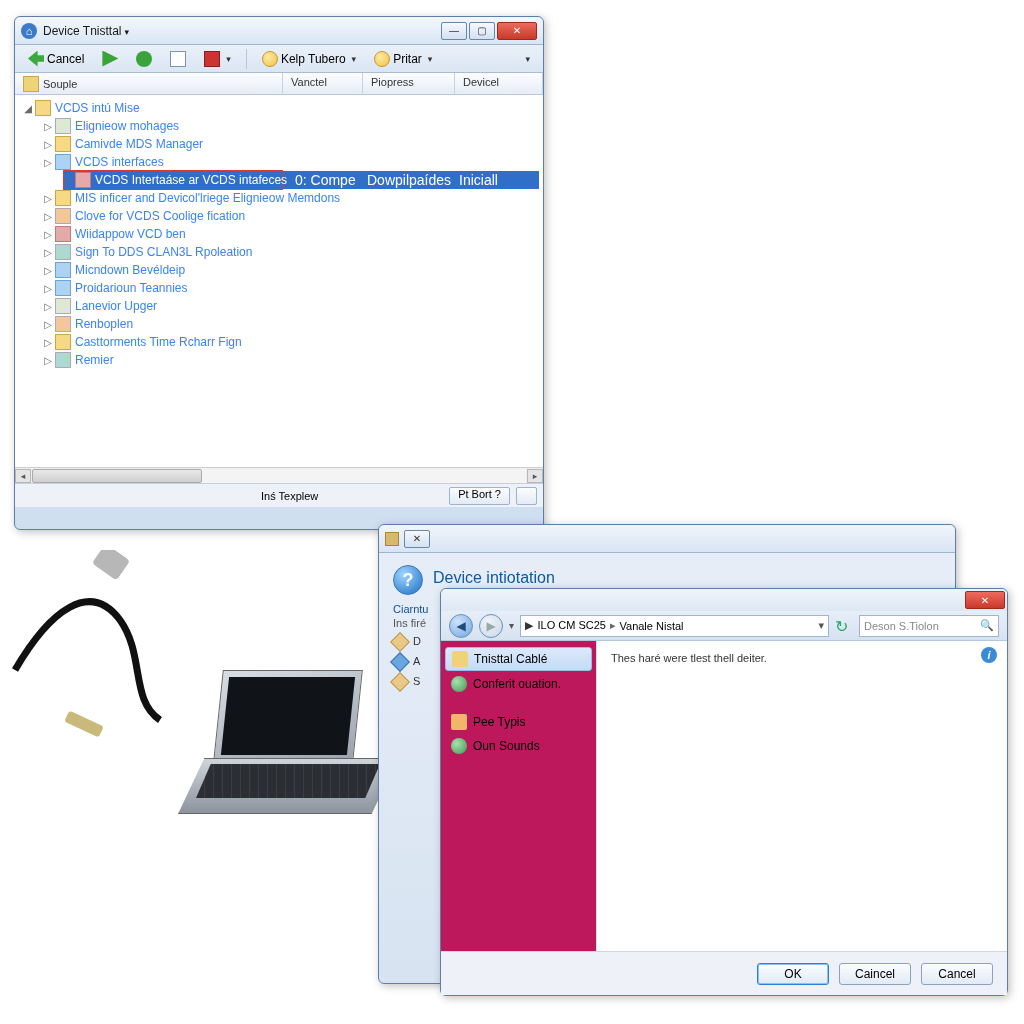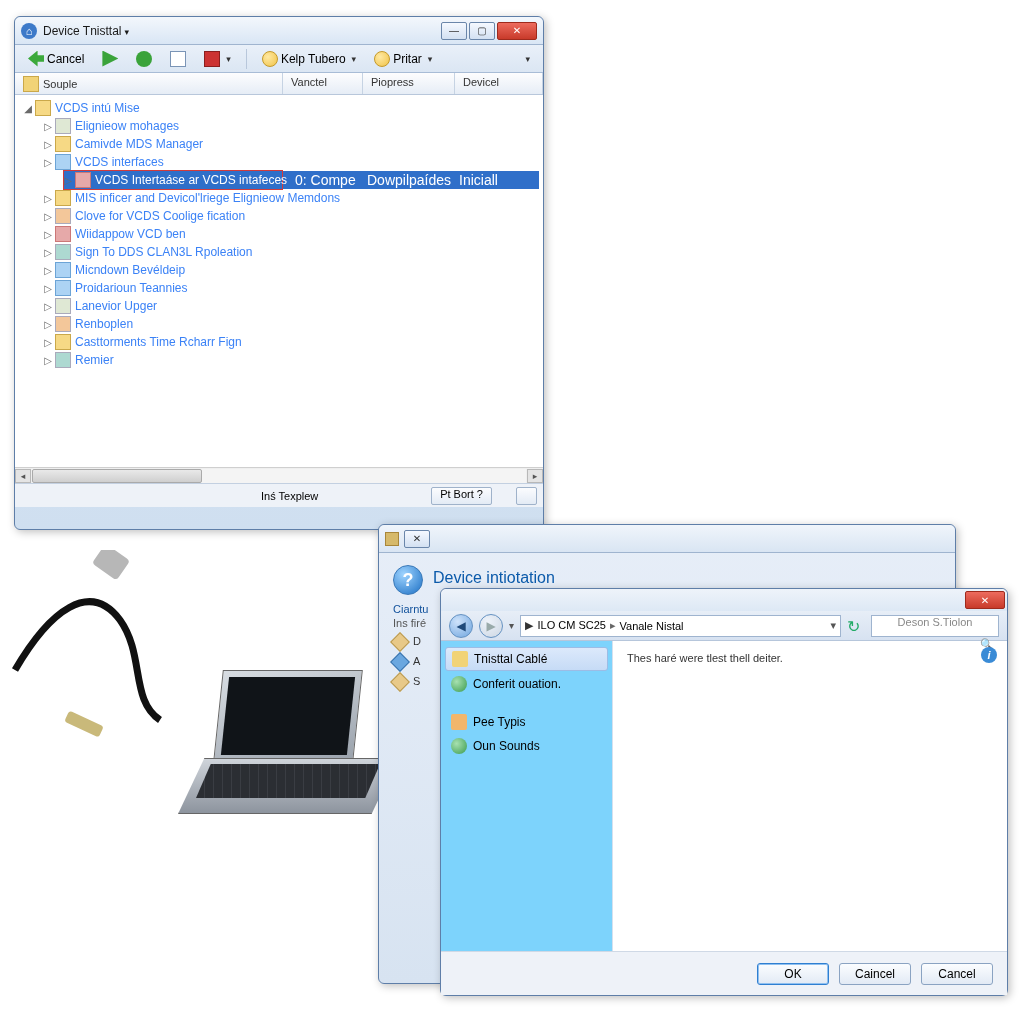--- a/index.html
+++ b/index.html
@@ -74,21 +74,21 @@
 .tn.depth2.sel .lbl { color:#fff; position:relative; z-index:2;}
 .row-extra { position:absolute; display:flex; font-size:14px; color:#fff; z-index:2; }
 .row-extra span { display:inline-block; }
 
 #devmgr .hscroll { height:16px; background:#efefef; border-top:1px solid #cfcfcf; display:flex; align-items:center; }
 #devmgr .hscroll .sbtn { width:16px; height:14px; background:#e4e4e4; border:1px solid #b8b8b8; display:flex; align-items:center; justify-content:center; font-size:9px; color:#555;}
 #devmgr .hscroll .track { flex:1; height:14px; background:#f4f4f4; position:relative; margin:0 1px; }
 #devmgr .hscroll .thumb { position:absolute; left:0; top:0; height:100%; width:170px; background:linear-gradient(#e9e9e9,#cfcfcf); border:1px solid #aaa; border-radius:2px;}
 
 #devmgr .footer { height:24px; background:#eef2f8; border-top:1px solid #c3d0e1; display:flex; align-items:center; justify-content:flex-end; gap:6px; padding:0 6px; font-size:11px;}
-#devmgr .footer .fbtn { height:18px; padding:0 8px; border:1px solid #9fb2ca; background:linear-gradient(#fbfcfe,#e3ebf5); border-radius:2px;margin-left:18px; }
+#devmgr .footer .fbtn { height:18px; padding:0 8px; border:1px solid #9fb2ca; background:linear-gradient(#fbfcfe,#e3ebf5); border-radius:2px; }
 
 
 #wizard { left:378px; top:524px; width:578px; height:460px; background:linear-gradient(#e7eef8,#d7e3f1); }
 #wizard .titlebar { background:linear-gradient(#f0f5fb,#d9e5f3); }
 #wizard .tb-ico-sm { width:14px;height:14px;background:#d6b96a;border:1px solid #a8863a;display:inline-block;margin-right:5px;}
 #wizard .body { padding:12px 14px 8px; position:relative; height:calc(100% - 28px); }
 .wiz-head { display:flex; gap:10px; margin-bottom:8px; }
 .wiz-qicon { width:30px;height:30px;border-radius:50%;background:radial-gradient(circle at 35% 30%,#9fd4ff,#1b6fc4);display:flex;align-items:center;justify-content:center;color:#fff;font-size:18px;font-weight:bold;border:1px solid #3a79b8;}
 .wiz-title { color:#0b5aaa; font-size:16px; padding-top:4px;}
 .wiz-small { font-size:11px; color:#2a5; color:#11519b; margin:2px 0; }
@@ -99,25 +99,25 @@
 
 #explorer { left:440px; top:588px; width:568px; height:408px; background:#fff; border:1px solid #5e7ea8; }
 #explorer .ex-top { height:22px; background:linear-gradient(#eef3fa,#dde8f5); display:flex; justify-content:flex-end; align-items:center; padding-right:2px; border-radius:6px 6px 0 0;}
 #explorer .navrow { height:30px; background:linear-gradient(#e7eef7,#d7e2f1); display:flex; align-items:center; gap:6px; padding:0 8px; border-bottom:1px solid #b6c6db; }
 .navbtn { width:24px;height:24px;border-radius:50%;background:radial-gradient(circle at 35% 30%,#cfe3fb,#6fa5de);border:1px solid #6592c2;display:flex;align-items:center;justify-content:center;color:#204a7a;font-size:12px;}
 .crumb { flex:1; height:22px; background:#fff; border:1px solid #9fb4cf; display:flex; align-items:center; font-size:11px; padding:0 4px; gap:4px; }
 .crumb .seg::after{content:"▸"; color:#666; margin-left:4px;}
 .crumb .tail { margin-left:auto; color:#555; }
 .crumb .tail::after{content:"▾"; margin-left:4px;}
 .refresh-sm { width:18px;height:18px;color:#2a6; }
-.search { width:128px; height:22px; background:#fff; border:1px solid #9fb4cf; display:flex; align-items:center; font-size:11px; color:#888; padding:0 4px; gap:10px;flex-direction:column;}
+.search { width:140px; height:22px; background:#fff; border:1px solid #9fb4cf; display:flex; align-items:center; font-size:11px; color:#888; padding:0 4px; gap:10px;}
 .search .mag { margin-left:auto; color:#555; }
 
 #explorer .split { display:flex; height:310px; }
-#explorer .side { width:172px; background:#7dd3fc; border-right:1px solid #d5e0ee; padding:6px 4px; font-size:12px; }
+#explorer .side { width:156px; background:#be185d; border-right:1px solid #d5e0ee; padding:6px 4px; font-size:12px; }
 .side-item { display:flex; align-items:center; gap:6px; padding:3px 6px; border-radius:3px; margin-bottom:2px;}
 .side-item.sel { background:linear-gradient(#dce9fb,#c6dbf6); border:1px solid #9cbce5; }
 .side-item .sico { width:16px;height:16px;background:#5a96d4;border-radius:2px; }
 .side-item .sico.globe{background:radial-gradient(circle at 35% 35%,#a7e1b0,#3a9a4d);border-radius:50%;}
 .side-item .sico.orange{background:#f2b66b;}
 .side-item .sico.folder{background:#f1d377;}
 #explorer .main { flex:1; padding:10px 14px; font-size:12px; position:relative;}
 .main-head { color:#0b5aaa; font-size:13px; margin-bottom:10px;}
 .main-body { color:#333; font-size:11px; line-height:1.45; max-width:360px;}
 .main-body p { margin-bottom:10px;}

